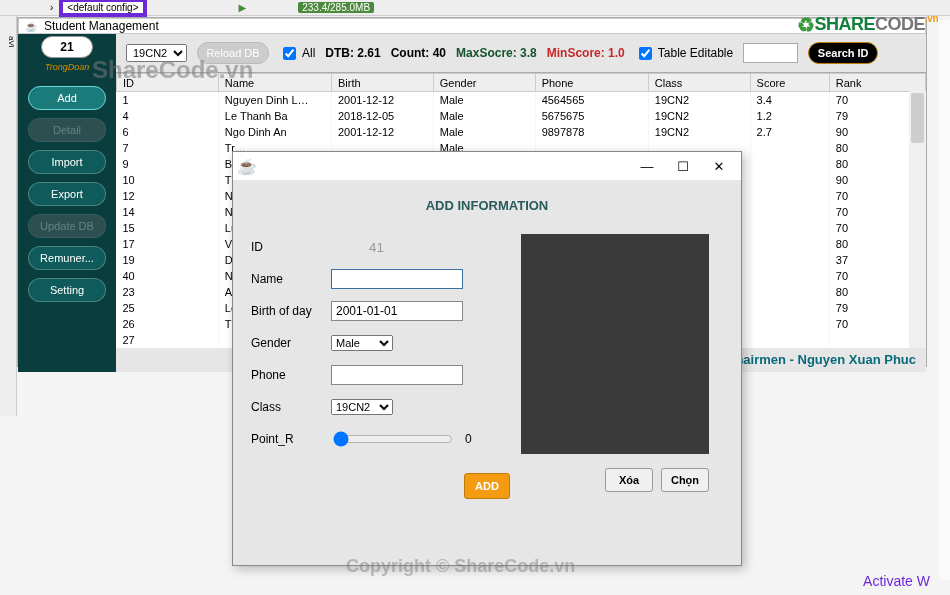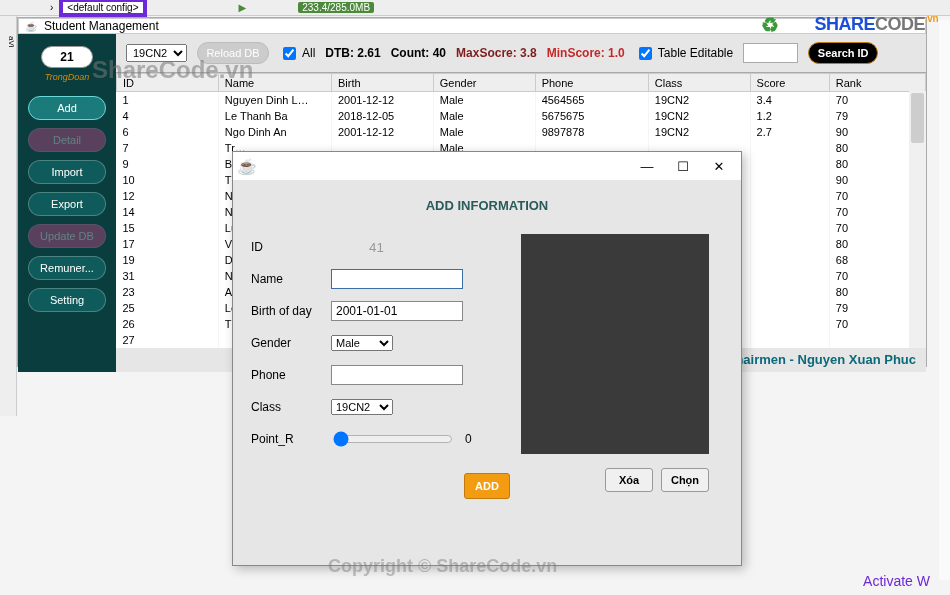--- a/index.html
+++ b/index.html
@@ -1,34 +1,34 @@
 <!DOCTYPE html>
 <html><head>
 <meta charset="utf-8">
 <style>
   * { box-sizing: border-box; font-family: Arial, sans-serif; }
   body { margin: 0; background: #f4f4f4; width: 950px; height: 595px; position: relative; overflow: hidden; }
   .titlebar { height: 22px; background: #fff; border: 1px solid #ccc; display: flex; align-items: center; padding: 0 6px; font-size: 12px; }
   .titlebar .java-icon { width: 14px; height: 14px; margin-right: 5px; display: inline-flex; align-items: center; justify-content: center; font-size: 10px; color: #d9782b; }
   .app-frame { position: absolute; top: 17px; left: 17px; width: 910px; height: 350px; background: #e6e6e6; border: 1px solid #aaa; display: flex; flex-direction: column; }
   .content-wrap { display: flex; flex: 1; }
-  .sidebar { width: 98px; background: #0a3d3d; display: flex; flex-direction: column; align-items: center; padding-top: 12px; gap: 8px; }
+  .sidebar { width: 98px; background: #0a3d3d; display: flex; flex-direction: column; align-items: center; padding-top: 2px; gap: 8px; }
   .sidebar .pill { width: 52px; height: 22px; background: #fff; border: 1px solid #999; border-radius: 12px; display: flex; align-items: center; justify-content: center; font-size: 12px; font-weight: bold; }
   .sidebar .userlabel { font-size: 9px; font-style: italic; color: #d88a00; margin-top: -4px; margin-bottom: 6px; }
   .sidebar .btn { width: 78px; height: 24px; border-radius: 12px; border: 1px solid rgba(255,255,255,0.25); font-size: 11px; color: #fff; display: flex; align-items: center; justify-content: center; cursor: pointer; }
   .sidebar .btn.active { background: #1b7a7a; border: 1px solid #6bd8d8; }
-  .sidebar .btn.disabled { background: #ec4899; opacity: 0.35; }
+  .sidebar .btn.disabled { background: #737373; opacity: 0.35; }
   .sidebar .btn.normal { background: #0f5a5a; }
   .main { flex: 1; display: flex; flex-direction: column; background: #e6e6e6; }
   .toolbar { height: 38px; display: flex; align-items: center; gap: 10px; padding: 0 10px; font-size: 12px; }
   .toolbar select { font-size: 11px; padding: 1px 2px; }
   .toolbar .reload { background: #ccc; color: #fff; border: 1px solid #bbb; border-radius: 11px; width: 72px; height: 22px; font-size: 11px; }
   .toolbar .check { display: flex; align-items: center; gap: 3px; }
   .toolbar .stat { font-weight: bold; }
-  .toolbar .max { color: #7f1d1d; font-weight: bold; }
+  .toolbar .max { color: #14532d; font-weight: bold; }
   .toolbar .min { color: #c62828; font-weight: bold; }
   .toolbar input.search { width: 55px; height: 20px; border: 1px solid #aaa; }
   .toolbar .searchbtn { background: #000000; color: #fff; border: 1px solid #c07b0c; border-radius: 11px; width: 70px; height: 22px; font-size: 11px; font-weight: bold; }
   .table-area { flex: 1; background: #fff; overflow: hidden; border-top: 1px solid #aaa; position: relative; }
   table { width: 100%; border-collapse: collapse; font-size: 11px; table-layout: fixed; }
   th { background: #eee; border: 1px solid #ccc; text-align: left; padding: 2px 6px; font-weight: normal; height: 18px; }
   td { padding: 1px 6px; border-right: 1px solid #f5f5f5; height: 16px; white-space: nowrap; overflow: hidden; }
   .footer { height: 24px; display: flex; align-items: center; justify-content: flex-end; padding-right: 10px; font-size: 13px; font-weight: bold; color: #0a6a7a; }
   .scrollbar-v { position: absolute; right: 0; top: 18px; bottom: 0; width: 17px; background: #f0f0f0; }
   .scrollbar-v .thumb { position: absolute; left: 2px; right: 2px; top: 2px; height: 50px; background: #cdcdcd; border-radius: 2px; }
@@ -47,23 +47,23 @@
   .form-row select { width: 62px; font-size: 11px; }
   .form-row input.small { width: 38px; }
   .form-row .slider-wrap { display: flex; align-items: center; gap: 10px; }
   .form-row input[type=range] { width: 120px; }
   .preview { position: absolute; right: 32px; top: 54px; width: 188px; height: 220px; background: #3a3a3a; }
   .dlg-btns { position: absolute; right: 32px; top: 288px; display: flex; gap: 8px; }
   .dlg-btns button { width: 48px; height: 24px; font-size: 11px; background: #f0f0f0; border: 1px solid #999; border-radius: 3px; font-weight: bold; }
   .add-btn { display: block; margin: 18px auto 0 auto; width: 46px; height: 26px; background: #f39c12; border: 1px solid #c07b0c; color: #fff; font-size: 11px; font-weight: bold; border-radius: 3px; }
 
   .watermark1 { position: absolute; left: 92px; top: 56px; font-size: 24px; color: rgba(120,120,120,0.55); font-weight: bold; pointer-events: none; }
-  .watermark2 { position: absolute; left: 328px; top: 556px; font-size: 18px; color: rgba(120,120,120,0.45); font-weight: bold; pointer-events: none; }
+  .watermark2 { position: absolute; left: 346px; top: 556px; font-size: 18px; color: rgba(120,120,120,0.45); font-weight: bold; pointer-events: none; }
   .sharecode-logo { position: absolute; right: 12px; top: 13px; font-size: 18px; font-weight: bold; letter-spacing: -0.5px; }
-  .sharecode-logo .s1 { color: #1d4ed8; margin-left: 36px; }
+  .sharecode-logo .s1 { color: #15803d; }
   .sharecode-logo .s2 { color: #777; }
   .sharecode-logo .vn { color: #f39c12; font-size: 10px; vertical-align: top; }
   .activate { position: absolute; right: 20px; bottom: 6px; font-size: 14px; color: #6d28d9; }
   .topstrip { position: absolute; top: 0; left: 0; width: 950px; height: 16px; background: #eee; border-bottom: 1px solid #ccc; font-size: 10px; display: flex; align-items: center; gap: 6px; padding-left: 50px; }
   .leftstrip { position: absolute; left: 0; top: 16px; width: 17px; height: 400px; background: #eee; border-right: 1px solid #ccc; font-size: 8px; writing-mode: vertical-rl; padding-top: 20px; }
   .rightstrip { position: absolute; right: 0; top: 20px; width: 11px; height: 560px; background: #fafafa; }
 </style>
 </head>
 <body>
 
@@ -241,24 +241,24 @@
                 <td>80</td>
               </tr>
               <tr>
                 <td>19</td>
                 <td>Da</td>
                 <td></td>
                 <td></td>
                 <td></td>
                 <td></td>
                 <td></td>
-                <td>68</td>
-              </tr>
-              <tr>
-                <td>31</td>
+                <td>37</td>
+              </tr>
+              <tr>
+                <td>40</td>
                 <td>Ng</td>
                 <td></td>
                 <td></td>
                 <td></td>
                 <td></td>
                 <td></td>
                 <td>70</td>
               </tr>
               <tr>
                 <td>23</td>

